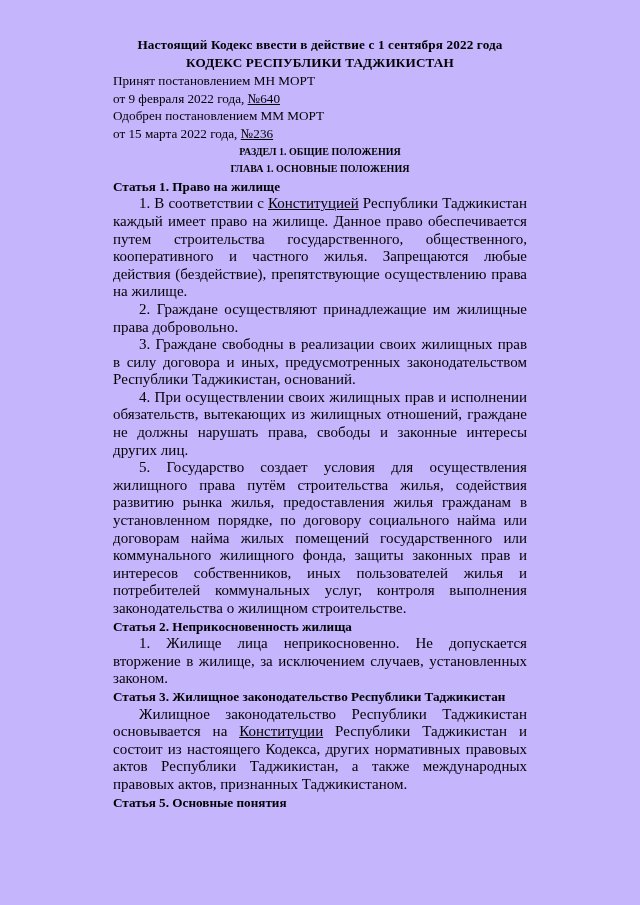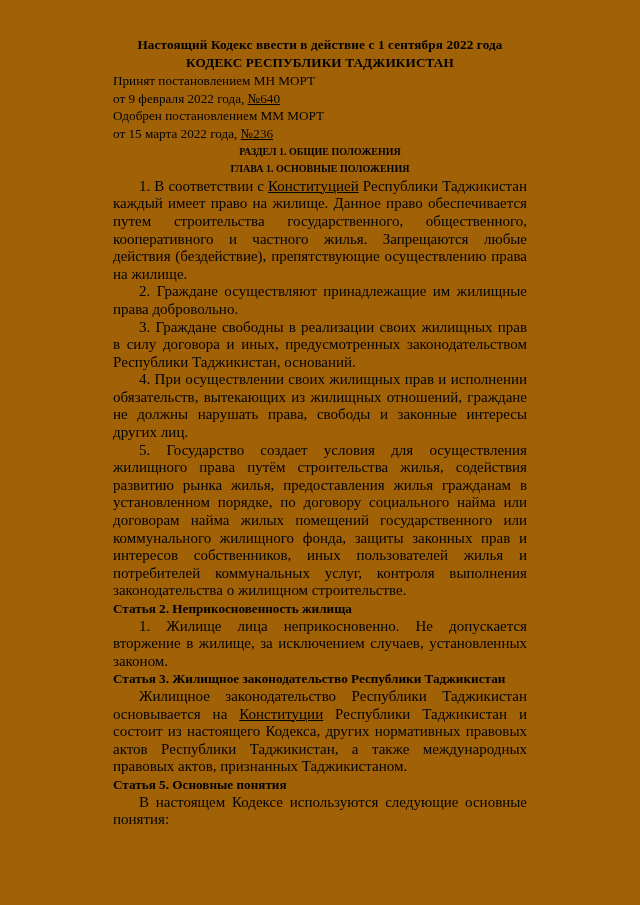--- a/index.html
+++ b/index.html
@@ -13,21 +13,21 @@
     height: 905px;
     overflow: hidden;
     font-family: "Liberation Serif", "DejaVu Serif", serif;
     color: #000000;
     -webkit-font-smoothing: antialiased;
   }
   .page {
     position: relative;
     width: 640px;
     height: 905px;
-    background: #a16207;
+    background: #c4b5fd;
     box-sizing: border-box;
   }
   .doc-body {
     position: absolute;
     left: 113px;
     top: 36px;
     width: 414px;
   }
   .line-center {
     text-align: center;
@@ -91,20 +91,21 @@
     <div class="preamble-block">
       <div class="line-left">Принят постановлением МН МОРТ</div>
       <div class="line-left"><span>от 9 февраля 2022 года, </span><u class="ref">№640</u></div>
       <div class="line-left">Одобрен постановлением ММ МОРТ</div>
       <div class="line-left"><span>от 15 марта 2022 года, </span><u class="ref">№236</u></div>
     </div>
 
     <div class="sec-head">РАЗДЕЛ 1. ОБЩИЕ ПОЛОЖЕНИЯ</div>
     <div class="sec-head">ГЛАВА 1. ОСНОВНЫЕ ПОЛОЖЕНИЯ</div>
 
+    <div class="art-head">Статья 1. Право на жилище</div>
 
     <p class="para"><span>1. В соответствии с </span><u class="ref">Конституцией</u><span> Республики Таджикистан каждый имеет право на жилище. Данное право обеспечивается путем строительства государственного, общественного, кооперативного и частного жилья. Запрещаются любые действия (бездействие), препятствующие осуществлению права на жилище.</span></p>
 
     <p class="para">2. Граждане осуществляют принадлежащие им жилищные права добровольно.</p>
 
     <p class="para">3. Граждане свободны в реализации своих жилищных прав в силу договора и иных, предусмотренных законодательством Республики Таджикистан, оснований.</p>
 
     <p class="para">4. При осуществлении своих жилищных прав и исполнении обязательств, вытекающих из жилищных отношений, граждане не должны нарушать права, свободы и законные интересы других лиц.</p>
 
     <p class="para">5. Государство создает условия для осуществления жилищного права путём строительства жилья, содействия развитию рынка жилья, предоставления жилья гражданам в установленном порядке, по договору социального найма или договорам найма жилых помещений государственного или коммунального жилищного фонда, защиты законных прав и интересов собственников, иных пользователей жилья и потребителей коммунальных услуг, контроля выполнения законодательства о жилищном строительстве.</p>
@@ -113,16 +114,15 @@
 
     <p class="para">1. Жилище лица неприкосновенно. Не допускается вторжение в жилище, за исключением случаев, установленных законом.</p>
 
 
     <div class="art-head">Статья 3. Жилищное законодательство Республики Таджикистан</div>
 
     <p class="para"><span>Жилищное законодательство Республики Таджикистан основывается на </span><u class="ref">Конституции</u><span> Республики Таджикистан и состоит из настоящего Кодекса, других нормативных правовых актов Республики Таджикистан, а также международных правовых актов, признанных Таджикистаном.</span></p>
 
     <div class="art-head">Статья 5. Основные понятия</div>
 
-    <p class="para">В настоящем Кодексе используются следующие основные понятия:</p>
 
   </div>
 </div>
 
 </body></html>

